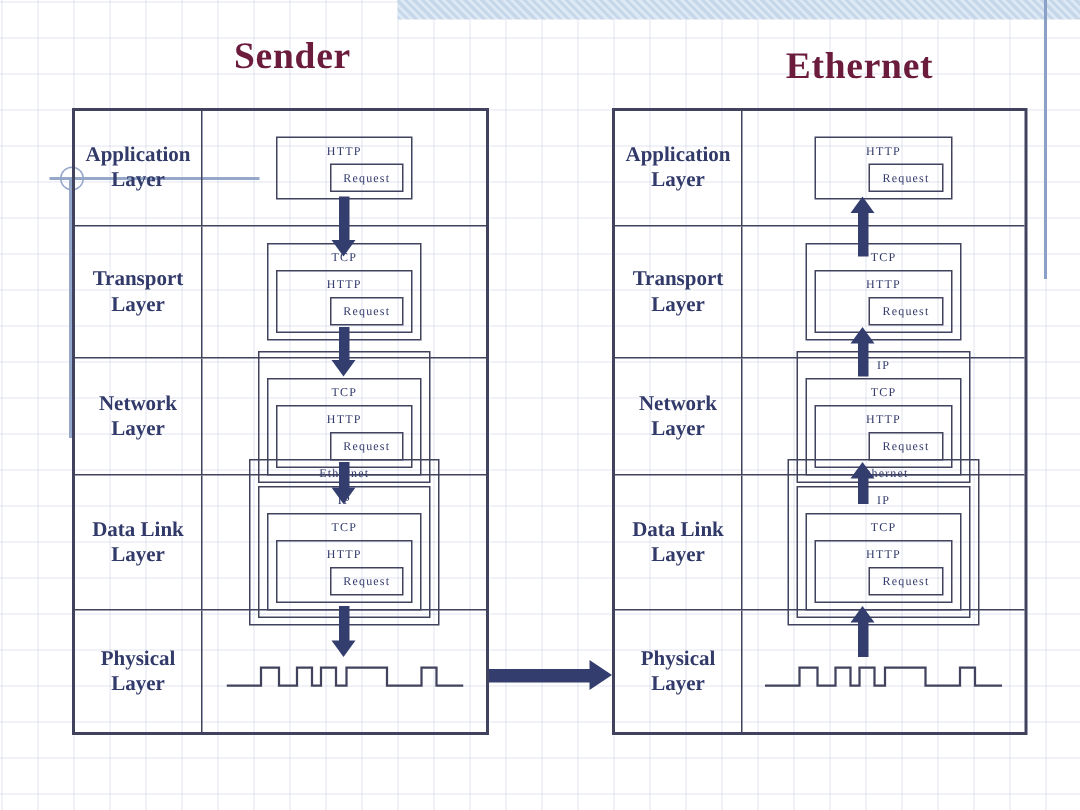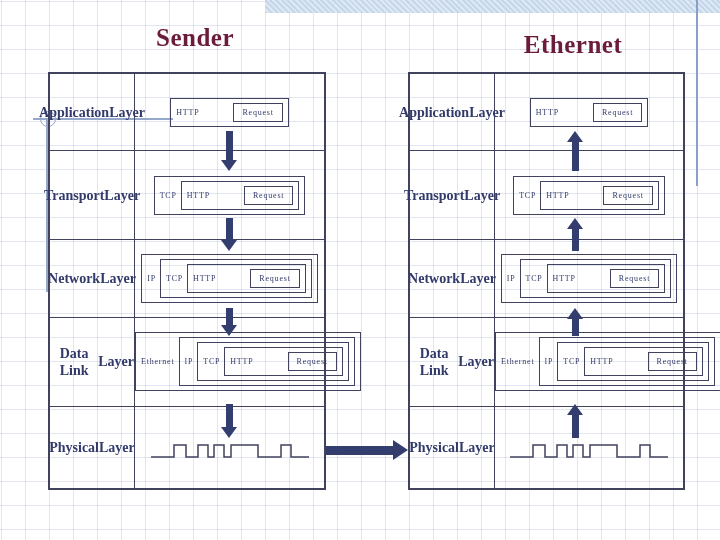--- a/index.html
+++ b/index.html
@@ -29,26 +29,26 @@
   #sender-title{left:140px; top:24px; width:110px;}
   #receiver-title{left:508px; top:31px; width:130px;}
 
   .stack-table{position:absolute; top:72px; height:418px; border:2px solid var(--ink);
     box-sizing:border-box; display:flex; flex-direction:column;}
   #sender-table{left:48px; width:278px;}
   #receiver-table{left:408px; width:277px;}
   .layer-row{display:flex; border-bottom:1.5px solid var(--ink); box-sizing:border-box;}
   .layer-row:last-child{border-bottom:none;}
   .label-cell{width:85px; flex:0 0 85px; border-right:1.5px solid var(--ink); box-sizing:border-box;
-    display:flex; flex-direction:row; align-items:center; justify-content:center;
+    display:flex; flex-direction:column; align-items:center; justify-content:center;
     color:var(--label); font-weight:bold; font-size:14px; line-height:17px; text-align:center;}
   .content-cell{flex:1; display:flex; align-items:center; justify-content:center; position:relative;}
 
   .nestbox{border:1.3px solid var(--ink); display:flex; align-items:center;
-    padding:4px 5px; gap:4px; background:transparent;}
+    padding:4px 5px; gap:4px; background:transparent;flex-direction:column;}
   .nestlabel{font-size:8px; color:var(--label); letter-spacing:0.8px; white-space:nowrap;}
   .payloadbox{border:1.3px solid var(--ink); padding:4px 8px; font-size:8px;
     color:var(--label); letter-spacing:0.8px; white-space:nowrap;margin-left:30px;}
 
   .varrow{position:absolute; width:17px;}
   .varrow .shaft{position:absolute; left:5px; width:7px; background:var(--arrow);}
   .varrow .head-down{position:absolute; left:0; bottom:0; width:0; height:0;
     border-left:8.5px solid transparent; border-right:8.5px solid transparent;
     border-top:11px solid var(--arrow);}
   .varrow .head-up{position:absolute; left:0; top:0; width:0; height:0;

